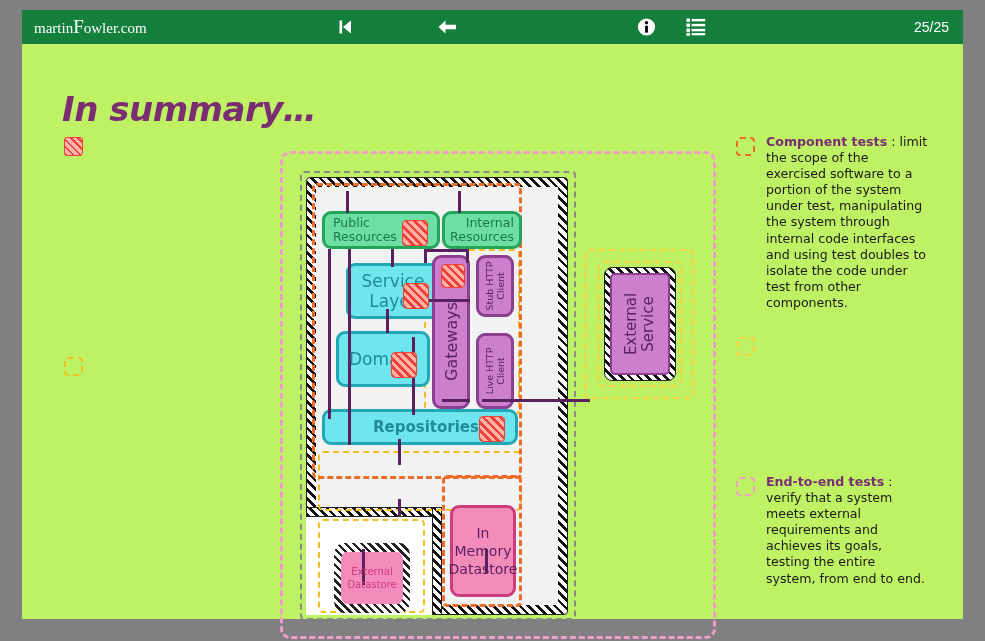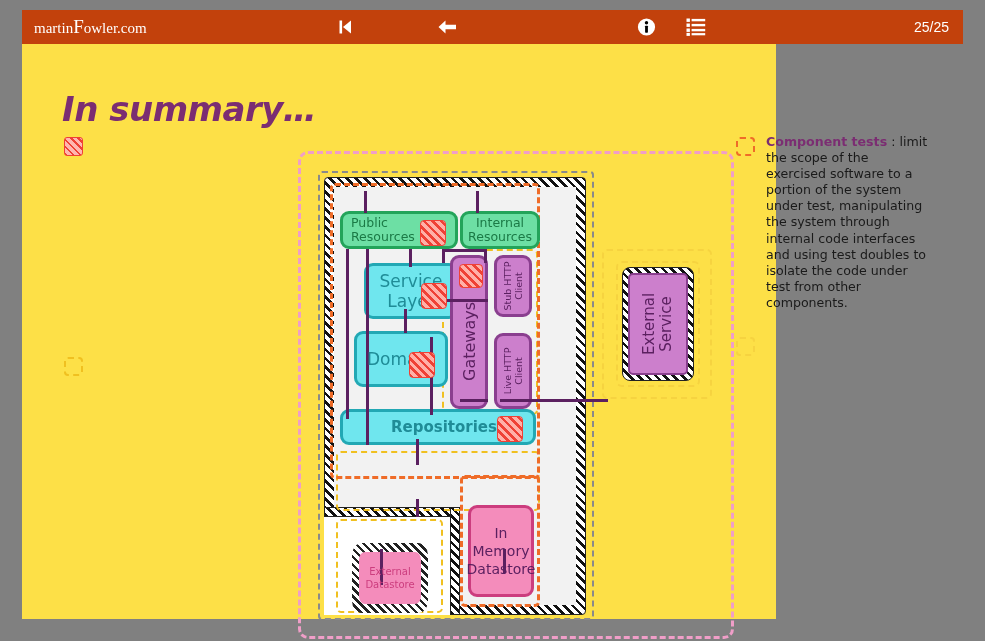--- a/index.html
+++ b/index.html
@@ -4,39 +4,39 @@
 <style>
   html,body{margin:0;padding:0;}
   body{
     width:985px;height:641px;overflow:hidden;
     background:#808080;
     font-family:"Liberation Sans", sans-serif;
   }
   
   #toolbar{
     position:absolute;left:22px;top:10px;width:941px;height:34px;
-    background:#c2410c;color:#fff;
+    background:#15803d;color:#fff;
   }
   #brand{
     position:absolute;left:12px;top:17px;transform:translateY(-50%);
     font-family:"Liberation Serif", serif;font-size:15px;color:#fff;white-space:nowrap;
   }
   #brand .cap{font-size:19px;}
   .tbicon{
     position:absolute;top:17px;transform:translateY(-50%);
     color:#fff;display:flex;align-items:center;justify-content:center;
   }
   #pagenum{
     position:absolute;right:14px;top:17px;transform:translateY(-50%);
     font-size:14px;color:#fff;font-family:"Liberation Sans",sans-serif;
   }
   
   #slide{
-    position:absolute;left:22px;top:44px;width:754px;height:575px;
-    background:#fde047;
+    position:absolute;left:22px;top:44px;width:941px;height:575px;
+    background:#bef264;
   }
   #title{
     position:absolute;left:40px;top:22px;
     font-size:34px;font-style:italic;color:#7b2d72;
     font-family:"DejaVu Sans", sans-serif;
     letter-spacing:-.5px;
   }
   
   .legend{position:absolute;width:190px;}
   .legend.right{width:192px;}
@@ -50,21 +50,21 @@
   }
   .sw.dash{
     background:transparent;border:2.5px dashed;box-sizing:border-box;border-radius:4px;
   }
   .ltxt{
     margin-left:30px;font-size:12.6px;line-height:16.1px;color:#1a1a1a;
     font-family:"DejaVu Sans", sans-serif;
   }
   .ltxt b{color:#7b2d72;font-weight:bold;}
   
-  #diagram{position:absolute;left:276px;top:107px;width:436px;height:488px;}
+  #diagram{position:absolute;left:258px;top:107px;width:436px;height:488px;}
   .box{position:absolute;box-sizing:border-box;border-radius:9px;
        display:flex;align-items:center;justify-content:center;text-align:center;}
   .lbl{position:relative;z-index:3;font-family:"DejaVu Sans",sans-serif;}
   .mark{
     position:absolute;width:26px;height:26px;border-radius:4px;z-index:4;
     background:repeating-linear-gradient(45deg,#ef4136 0 2.5px,#ffb0a8 2.5px 6px);
     border:1.4px solid #ef4136;box-sizing:border-box;
   }
   .conn{position:absolute;background:#5b2060;z-index:1;}
   .frame{position:absolute;box-sizing:border-box;border-radius:7px;}
@@ -138,20 +138,26 @@
     <span class="sw dash" style="border-color:#ef6c28;"></span>
     <div class="ltxt">
       <b>Component tests</b><span> : limit the scope of the exercised software to a portion of the system under test, manipulating the system through internal code interfaces and using test doubles to isolate the code under test from other components.</span>
     </div>
   </div>
 
   <div class="legend right" style="left:714px;top:290px;">
     <span class="sw dash" style="border-color:#f6d340;"></span>
   </div>
 
+  <div class="legend right" style="left:714px;top:430px;">
+    <span class="sw dash" style="border-color:#f09ec8;"></span>
+    <div class="ltxt">
+      <b>End-to-end tests</b><span> : verify that a system meets external requirements and achieves its goals, testing the entire system, from end to end.</span>
+    </div>
+  </div>
 
   <div id="diagram">
 
     <div class="frame" style="left:0;top:0;width:436px;height:488px;border:3px dashed #f09ec8;border-radius:10px;"></div>
 
     <div class="frame" style="left:20px;top:20px;width:276px;height:449px;border:2.5px dashed #8a8a8a;border-radius:4px;"></div>
 
     <div class="hatchband" style="left:26px;top:26px;width:262px;height:438px;border-radius:4px;"></div>
     <div class="inner-white" style="left:36px;top:36px;width:242px;height:328px;"></div>
     <div class="inner-white" style="left:160px;top:356px;width:118px;height:98px;"></div>
@@ -191,21 +197,21 @@
     <div class="frame" style="left:318px;top:110px;width:84px;height:126px;border:2.5px dashed #f6d340;border-radius:6px;"></div>
 
     <div class="box" style="left:42px;top:60px;width:118px;height:38px;background:#6ddfa4;border:3px solid #23a45a;">
       <div class="lbl" style="font-size:12.5px;color:#1b7a46;font-weight:500;line-height:14px;text-align:left;width:100%;padding-left:8px;box-sizing:border-box;">
         <span>Public</span><br>
         <span>Resources</span>
       </div>
       <span class="mark" style="right:9px;top:6px;"></span>
     </div>
 
-    <div class="box" style="left:162px;top:60px;width:80px;height:38px;background:#6ddfa4;border:3px solid #23a45a;">
+    <div class="box" style="left:162px;top:60px;width:80px;height:38px;background:#6ddfa4;border:3px solid #23a45a;text-align:right;">
       <div class="lbl" style="font-size:12.5px;color:#1b7a46;font-weight:500;line-height:14px;">
         <span>Internal</span><br>
         <span>Resources</span>
       </div>
     </div>
 
     <div class="box" style="left:66px;top:112px;width:94px;height:56px;background:#6fe6ee;border:3.5px solid #22a8b4;">
       <div class="lbl" style="font-size:17px;color:#1f8c97;line-height:20px;">
         <span>Service</span><br>
         <span>Layer</span>

